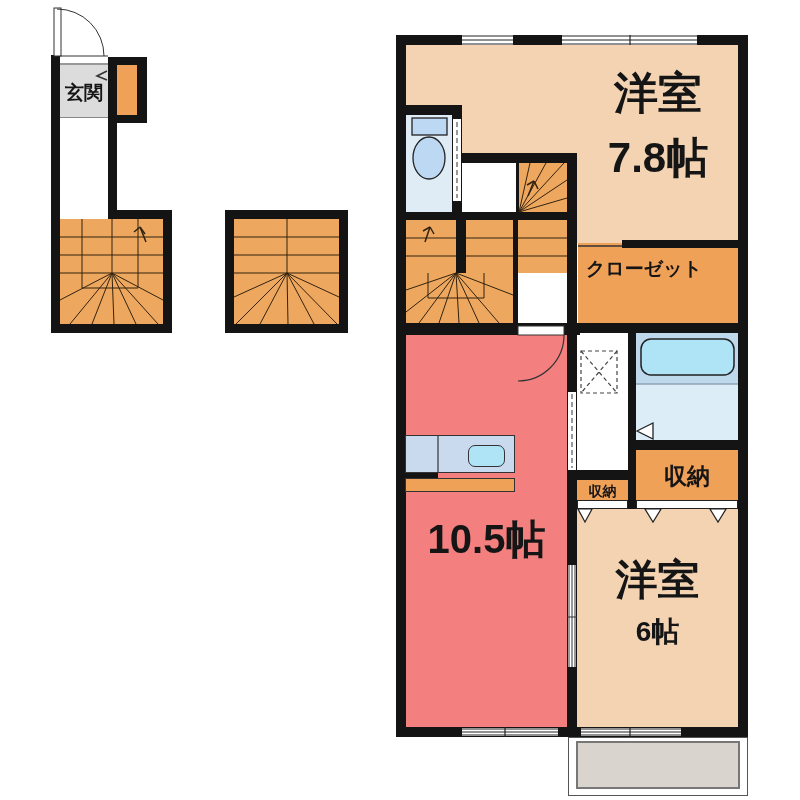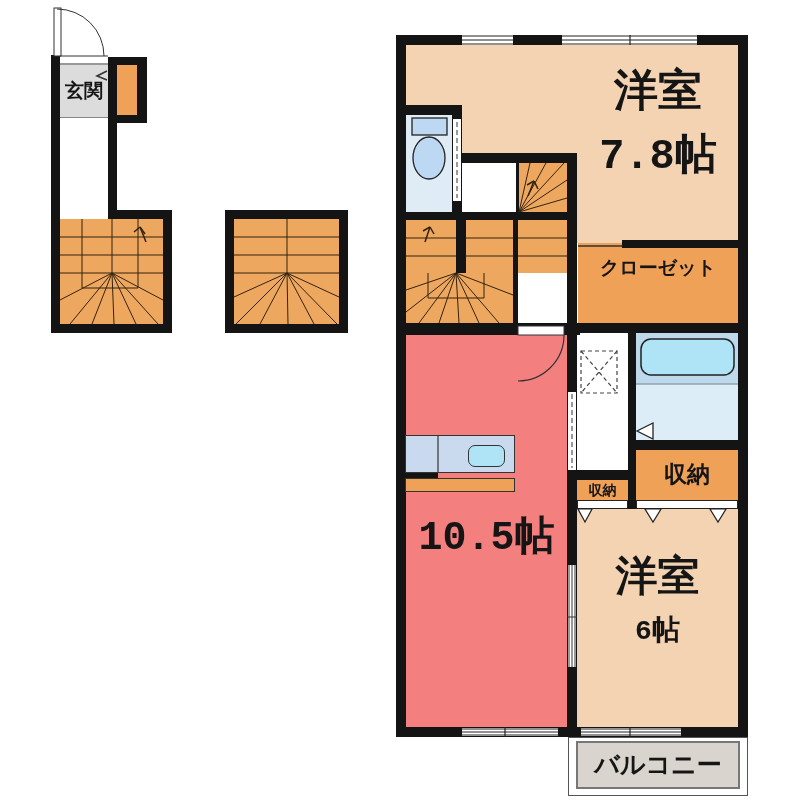--- a/index.html
+++ b/index.html
@@ -1,17 +1,17 @@
 <!DOCTYPE html>
 <html style="--wall: #141414; --room_tan: #F4D3B3; --stair_orange: #EDA75F; --storage_orange: #F0A158; --ldk_pink: #F47F7F; --toilet_floor: #DFECF6; --fixture_blue: #BCD8F2; --tub_zone: #BFD9EC; --tub_fill: #AEE4F6; --washroom_blue: #DCEDF8; --balcony_gray: #D9D5CE; --genkan_gray: #DCDCDC; --counter_blue: #C9DAEE; --line_dark: #333333;"><head>
 <meta charset="utf-8">
 <style>
   html,body{margin:0;padding:0;background:#fff;}
   #plan{position:relative;width:800px;height:800px;background:#ffffff;overflow:hidden;
-        font-family:Liberation Mono, monospace;color:#111;}
+        font-family:Liberation Sans, sans-serif;color:#111;}
   .abs{position:absolute;}
   .w{position:absolute;background:var(--wall);}
   .floor{position:absolute;}
   .tan{background:var(--room_tan);}
   .stair{background:var(--stair_orange);}
   .stor{background:var(--storage_orange);}
   .pink{background:var(--ldk_pink);}
   .tfloor{background:var(--toilet_floor);}
   .tubzone{background:var(--tub_zone);}
   .washroom{background:var(--washroom_blue);}
@@ -268,32 +268,31 @@
     </g>
   </svg>
 
   <div class="lbl" style="left:60px;top:80px;width:48px;font-size:19px;"><span>玄関</span></div>
 
   <div class="lbl" style="left:578px;top:60px;width:160px;font-size:44px;line-height:1.5;">
     <span>洋室</span>
     <span class="sz" style="font-size:42px;">7.8帖</span>
   </div>
 
-  <div class="lbl" style="left:578px;top:253px;width:160px;font-size:19px;line-height:1.7;">
+  <div class="lbl" style="left:564px;top:253px;width:160px;font-size:19px;line-height:1.7;">
     <span>クローゼット</span>
   </div>
 
   <div class="lbl" style="left:406px;top:508px;width:161px;font-size:42px;line-height:1.55;">
     <span class="sz" style="font-size:40px;">10.5帖</span>
   </div>
 
   <div class="lbl" style="left:577px;top:482px;width:51px;font-size:14px;"><span>収納</span></div>
 
   <div class="lbl" style="left:636px;top:461px;width:102px;font-size:23px;"><span>収納</span></div>
 
   <div class="lbl" style="left:577px;top:548px;width:161px;font-size:42px;line-height:1.5;">
     <span>洋室</span>
     <span class="sz" style="font-size:28px;">6帖</span>
   </div>
 
-  <div class="lbl" style="left:576px;top:750px;width:164px;font-size:25px;"><span>バルコニー</span></div>
 
 </div>
 
 </body></html>

